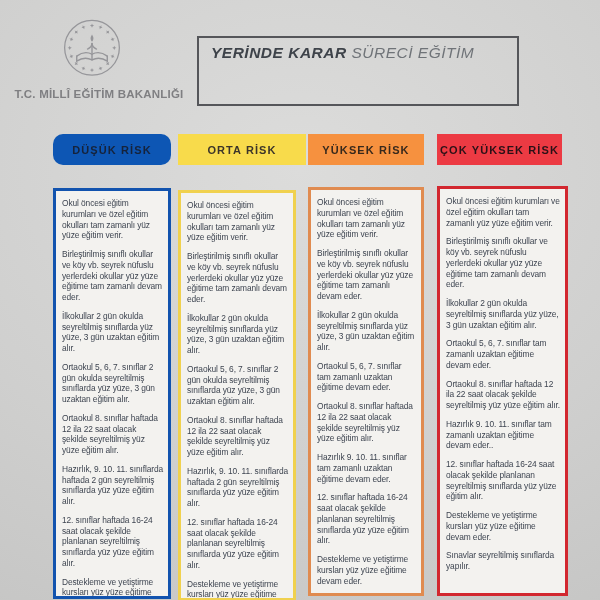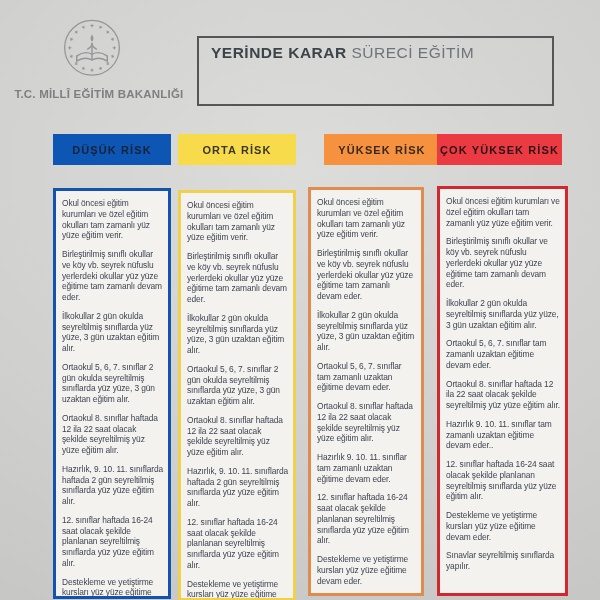--- a/index.html
+++ b/index.html
@@ -10,41 +10,41 @@
     background: radial-gradient(120% 95% at 50% 28%, #dcdcdb 0%, #cfcfce 55%, #c3c3c2 100%);
   }
   
   .emblem { position:absolute; left:60px; top:16px; width:64px; height:70px; }
   .ministry-name {
     position:absolute; left:10px; top:88px; width:178px; text-align:center;
     font-weight:bold; font-size:11.5px; letter-spacing:0.2px; color:#7f7f82;
   }
   
   .title-box {
-    position:absolute; left:197px; top:36px; width:357px; height:70px;
-    border:2px solid #55565a; padding:5px 12px 4px 12px;
+    position:absolute; left:197px; top:36px; width:322px; height:70px;
+    border:2px solid #55565a; padding:5px 12px 4px 12px;font-style:italic;
   }
   .title-line { font-size:15.5px; line-height:1.33; letter-spacing:0.5px; color:#6f7378; font-weight:normal; }
   .title-bold { font-weight:bold; color:#3e434a; }
   
   .col-header {
     position:absolute; top:134px; height:31px;
     display:flex; align-items:center; justify-content:center;
     font-weight:bold; font-size:11px; letter-spacing:1.1px; text-align:center;
   }
   .col-box {
     position:absolute; background:#f3f2ef; border:3px solid #000;
     padding:7px 5px 0 6px; overflow:hidden;margin-top:16px;
   }
   .para {
     font-size:8.4px; line-height:1.28; letter-spacing:-0.1px;
     color:#3e4551; margin:0 0 8px 0;
   }
-  .h1 { left:53px;  width:118px; }
-  .h2 { left:178px; width:118px; }
+  .h1 { left:53px;  width:118px;border-radius:10px; }
+  .h2 { left:178px; width:128px; }
   .h3 { left:308px; width:116px; }
   .h4 { left:437px; width:125px; }
   .b1 { left:53px;  top:172px; width:118px; height:411px; }
   .b2 { left:178px; top:174px; width:118px; height:411px; }
   .b3 { left:308px; top:171px; width:116px; height:409px; }
   .b4 { left:437px; top:170px; width:131px; height:410px; }
 </style>
 </head>
 <body>
 
@@ -83,21 +83,21 @@
     <path d="M50 29 q4.5 7 0 11.5 q-4.5 -4.5 0 -11.5" fill="#96969a"></path>
   </svg>
   <div class="ministry-name">T.C. MİLLÎ EĞİTİM BAKANLIĞI</div>
 
   <div class="title-box">
     <div class="title-line"><span class="title-bold">YERİNDE KARAR</span><span> SÜRECİ EĞİTİM</span></div>
   </div>
 
   <div class="col-header h1" style="background-color: rgb(13, 86, 180); color: rgb(22, 35, 59);">DÜŞÜK RİSK</div>
   <div class="col-header h2" style="background-color: rgb(248, 219, 75); color: rgb(60, 53, 42);">ORTA RİSK</div>
-  <div class="col-header h3" style="background-color: rgb(246, 145, 63); color: rgb(56, 41, 28); margin-left: 16px;">YÜKSEK RİSK</div>
+  <div class="col-header h3" style="background-color: rgb(246, 145, 63); color: rgb(56, 41, 28);">YÜKSEK RİSK</div>
   <div class="col-header h4" style="background-color: rgb(236, 58, 67); color: rgb(43, 17, 23);">ÇOK YÜKSEK RİSK</div>
 
   <div class="col-box b1" style="border-color: rgb(18, 83, 174);">
       <p class="para">Okul öncesi eğitim kurumları ve özel eğitim okulları tam zamanlı yüz yüze eğitim verir.</p>
       <p class="para">Birleştirilmiş sınıflı okullar ve köy vb. seyrek nüfuslu yerlerdeki okullar yüz yüze eğitime tam zamanlı devam eder.</p>
       <p class="para">İlkokullar 2 gün okulda seyreltilmiş sınıflarda yüz yüze, 3 gün uzaktan eğitim alır.</p>
       <p class="para">Ortaokul 5, 6, 7. sınıflar 2 gün okulda seyreltilmiş sınıflarda yüz yüze, 3 gün uzaktan eğitim alır.</p>
       <p class="para">Ortaokul 8. sınıflar haftada 12 ila 22 saat olacak şekilde seyreltilmiş yüz yüze eğitim alır.</p>
       <p class="para">Hazırlık, 9. 10. 11. sınıflarda haftada 2 gün seyreltilmiş sınıflarda yüz yüze eğitim alır.</p>
       <p class="para">12. sınıflar haftada 16-24 saat olacak şekilde planlanan seyreltilmiş sınıflarda yüz yüze eğitim alır.</p>

